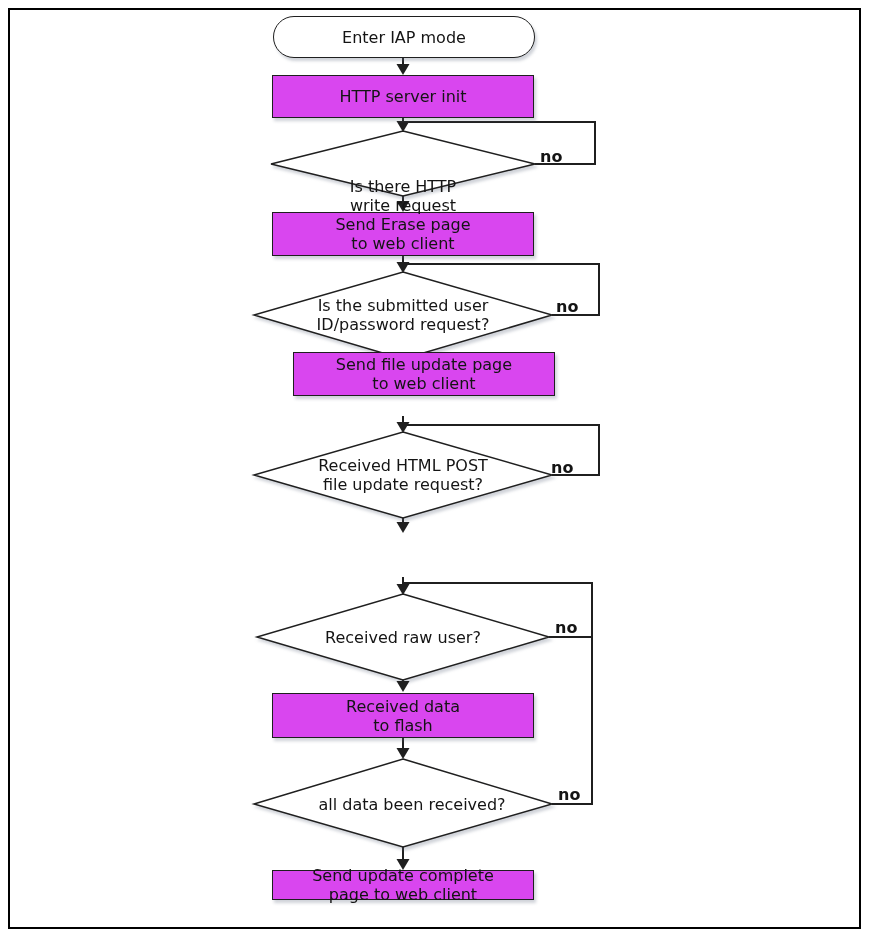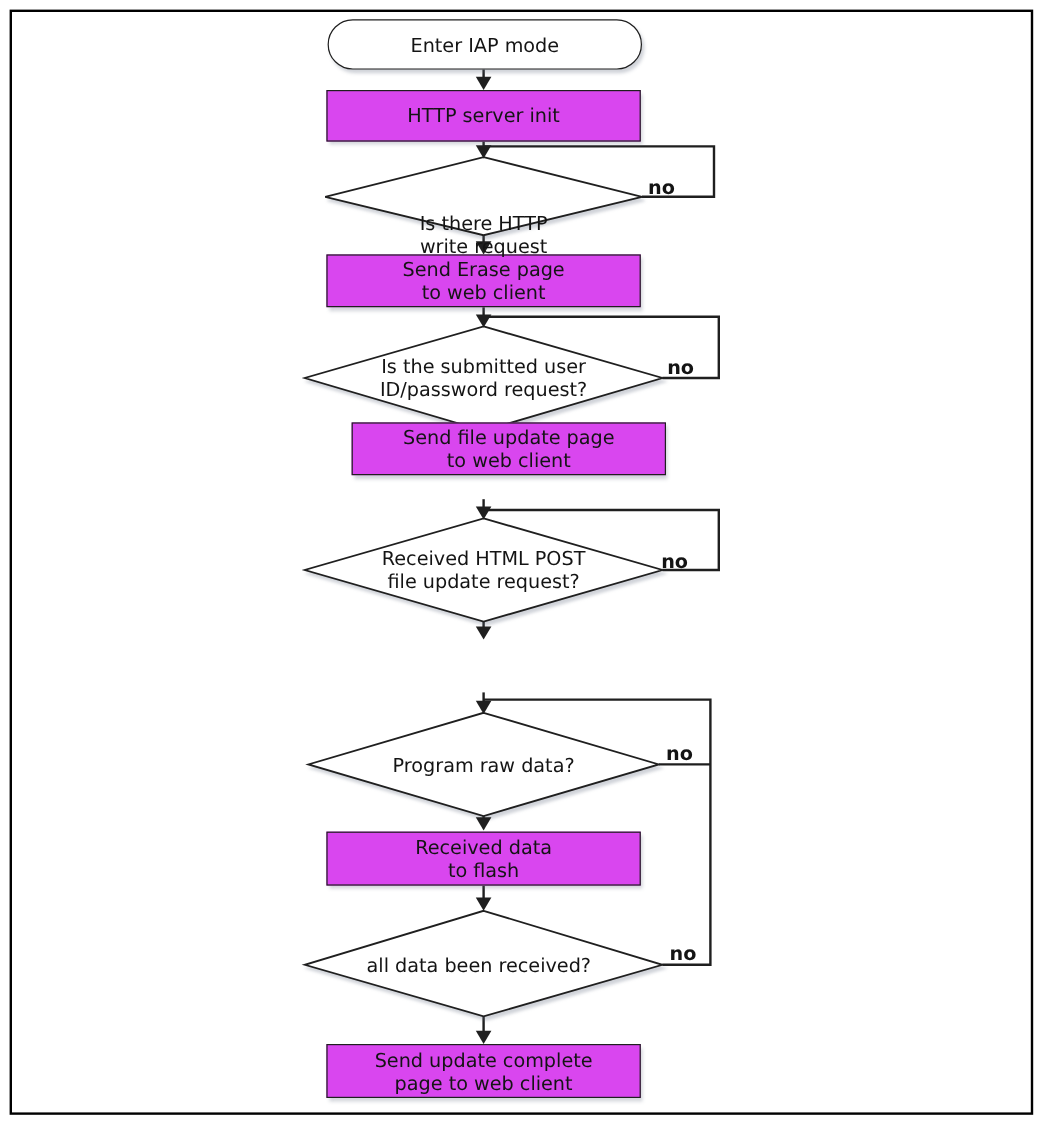--- a/index.html
+++ b/index.html
@@ -132,35 +132,35 @@
   <div class="node proc" style="left:272px; top:212px; width:262px; height:44px;">Send Erase page
 to web client</div>
 
   <div class="node proc" style="left:272px; top:352px; width:262px; height:44px;margin-left:21px;">Send file update page
 to web client</div>
 
 
   <div class="node proc" style="left:272px; top:693px; width:262px; height:45px;">Received data
 to flash</div>
 
-  <div class="node proc" style="left:272px; top:870px; width:262px; height:45px;">Send update complete
+  <div class="node proc" style="left:272px; top:870px; width:262px; height:30px;">Send update complete
 page to web client</div>
 
   <div class="node dlabel" style="left:288px; top:142px; width:230px; height:44px;margin-top:32px;">Is there HTTP
 write request</div>
 
   <div class="node dlabel" style="left:258px; top:293px; width:290px; height:44px;">Is the submitted user
 ID/password request?</div>
 
   <div class="node dlabel" style="left:258px; top:453px; width:290px; height:44px;">Received HTML POST
 file update request?</div>
 
-  <div class="node dlabel" style="left:273px; top:627px; width:260px; height:20px;">Program raw data?</div>
+  <div class="node dlabel" style="left:273px; top:627px; width:260px; height:20px;">Received raw user?</div>
 
-  <div class="node dlabel" style="left:259px; top:794px; width:280px; height:20px;">all data been received?</div>
+  <div class="node dlabel" style="left:272px; top:794px; width:280px; height:20px;">all data been received?</div>
 
   <span class="no-label" style="left:540px; top:149px;">no</span>
   <span class="no-label" style="left:556px; top:299px;">no</span>
   <span class="no-label" style="left:551px; top:460px;">no</span>
   <span class="no-label" style="left:555px; top:620px;">no</span>
   <span class="no-label" style="left:558px; top:787px;">no</span>
 
 </div>
 
 </body></html>

